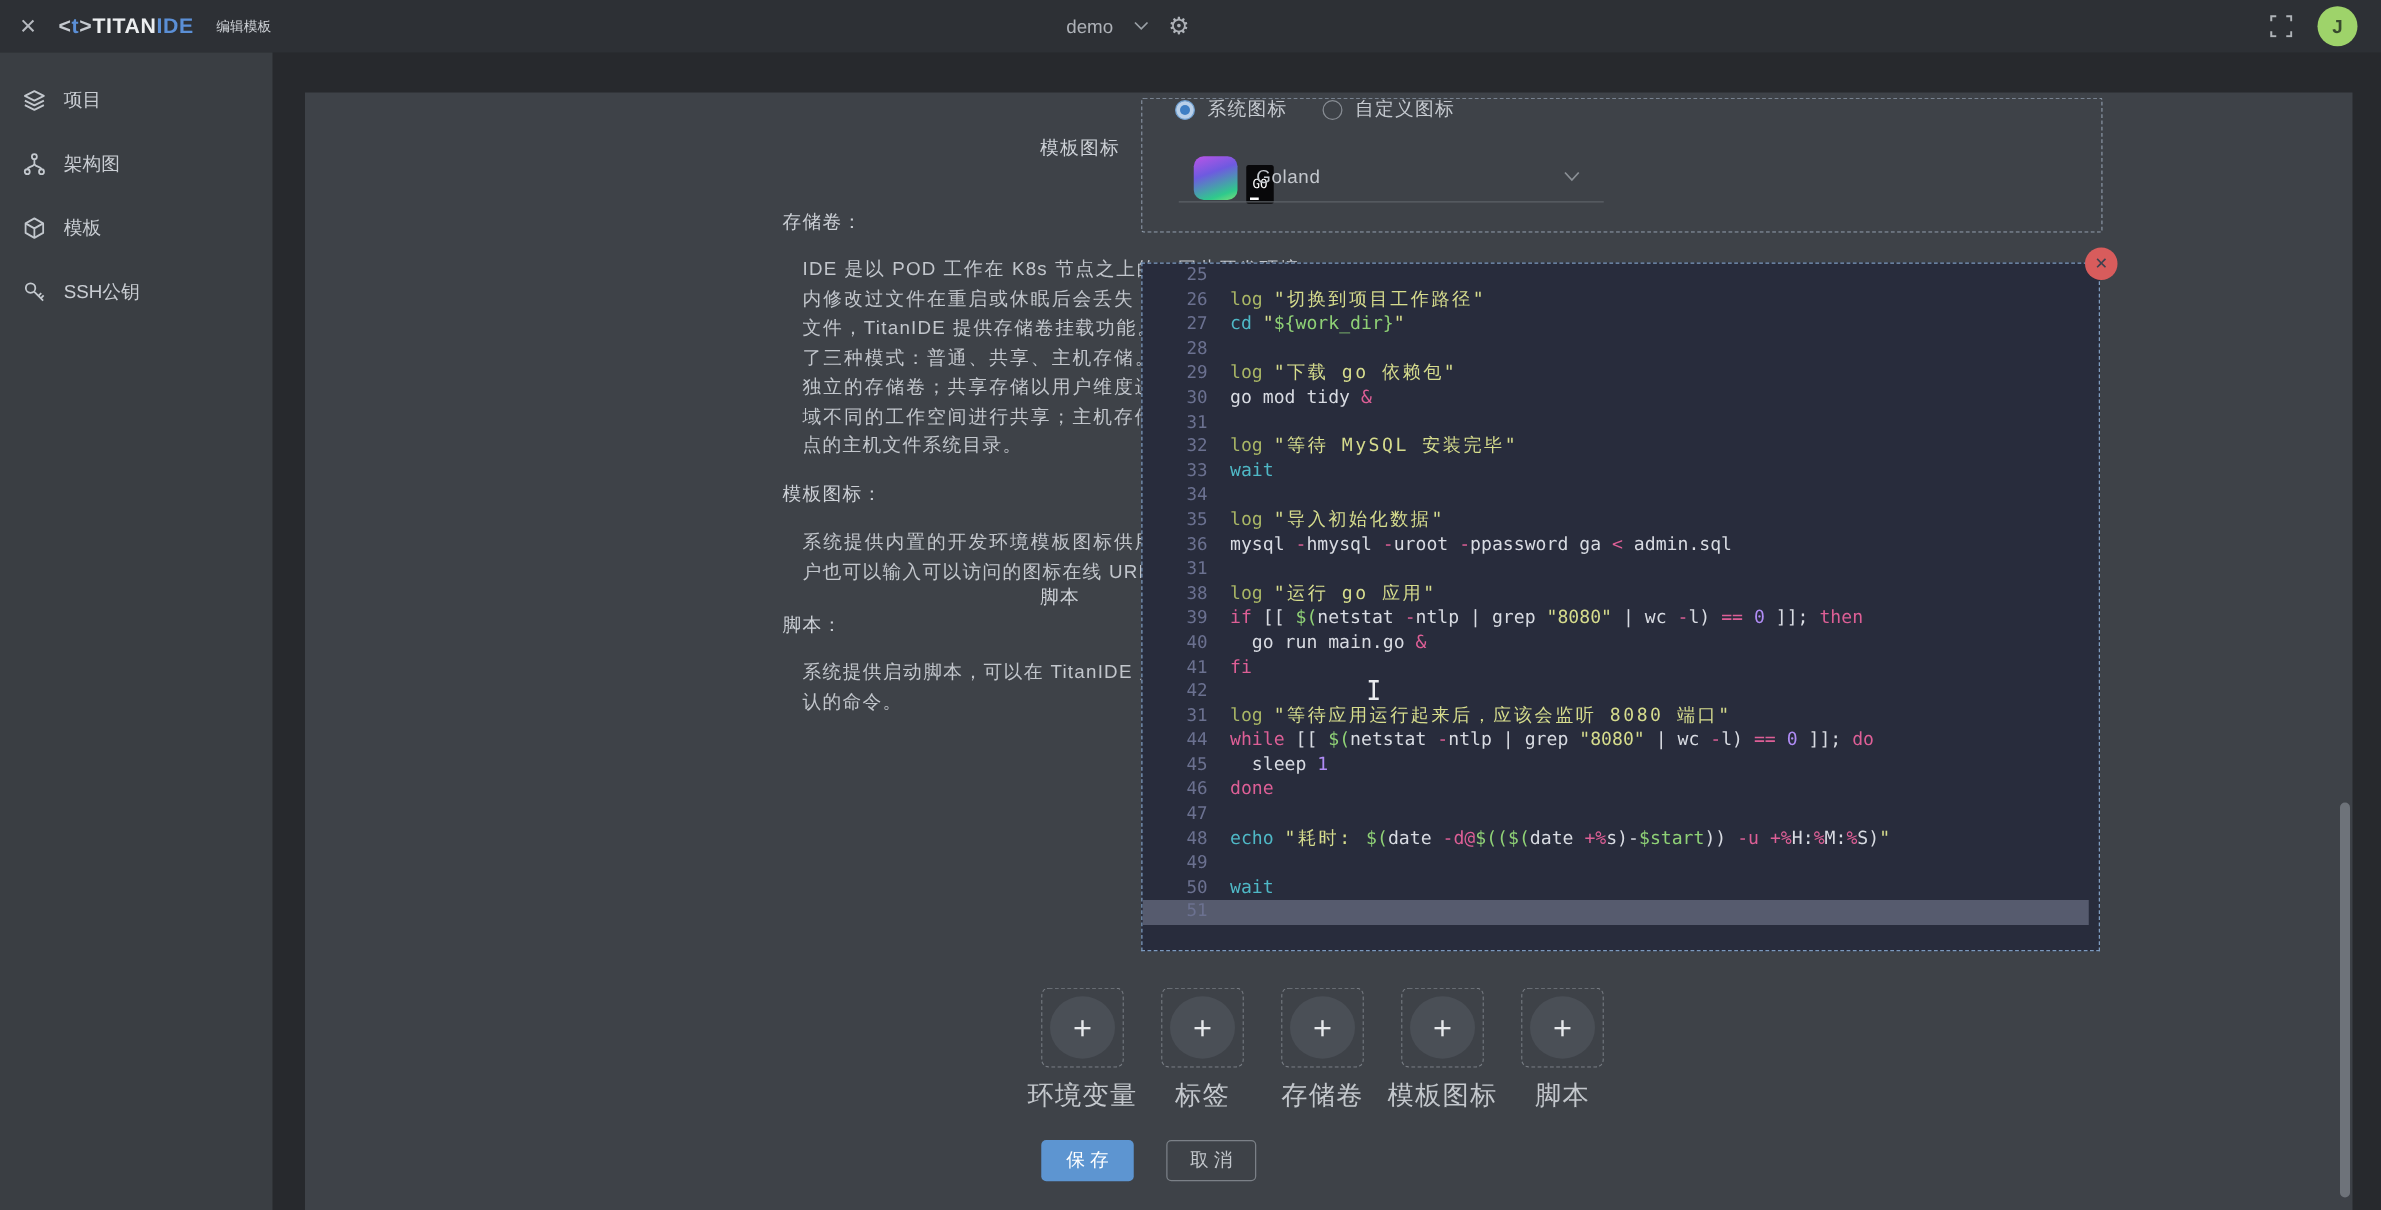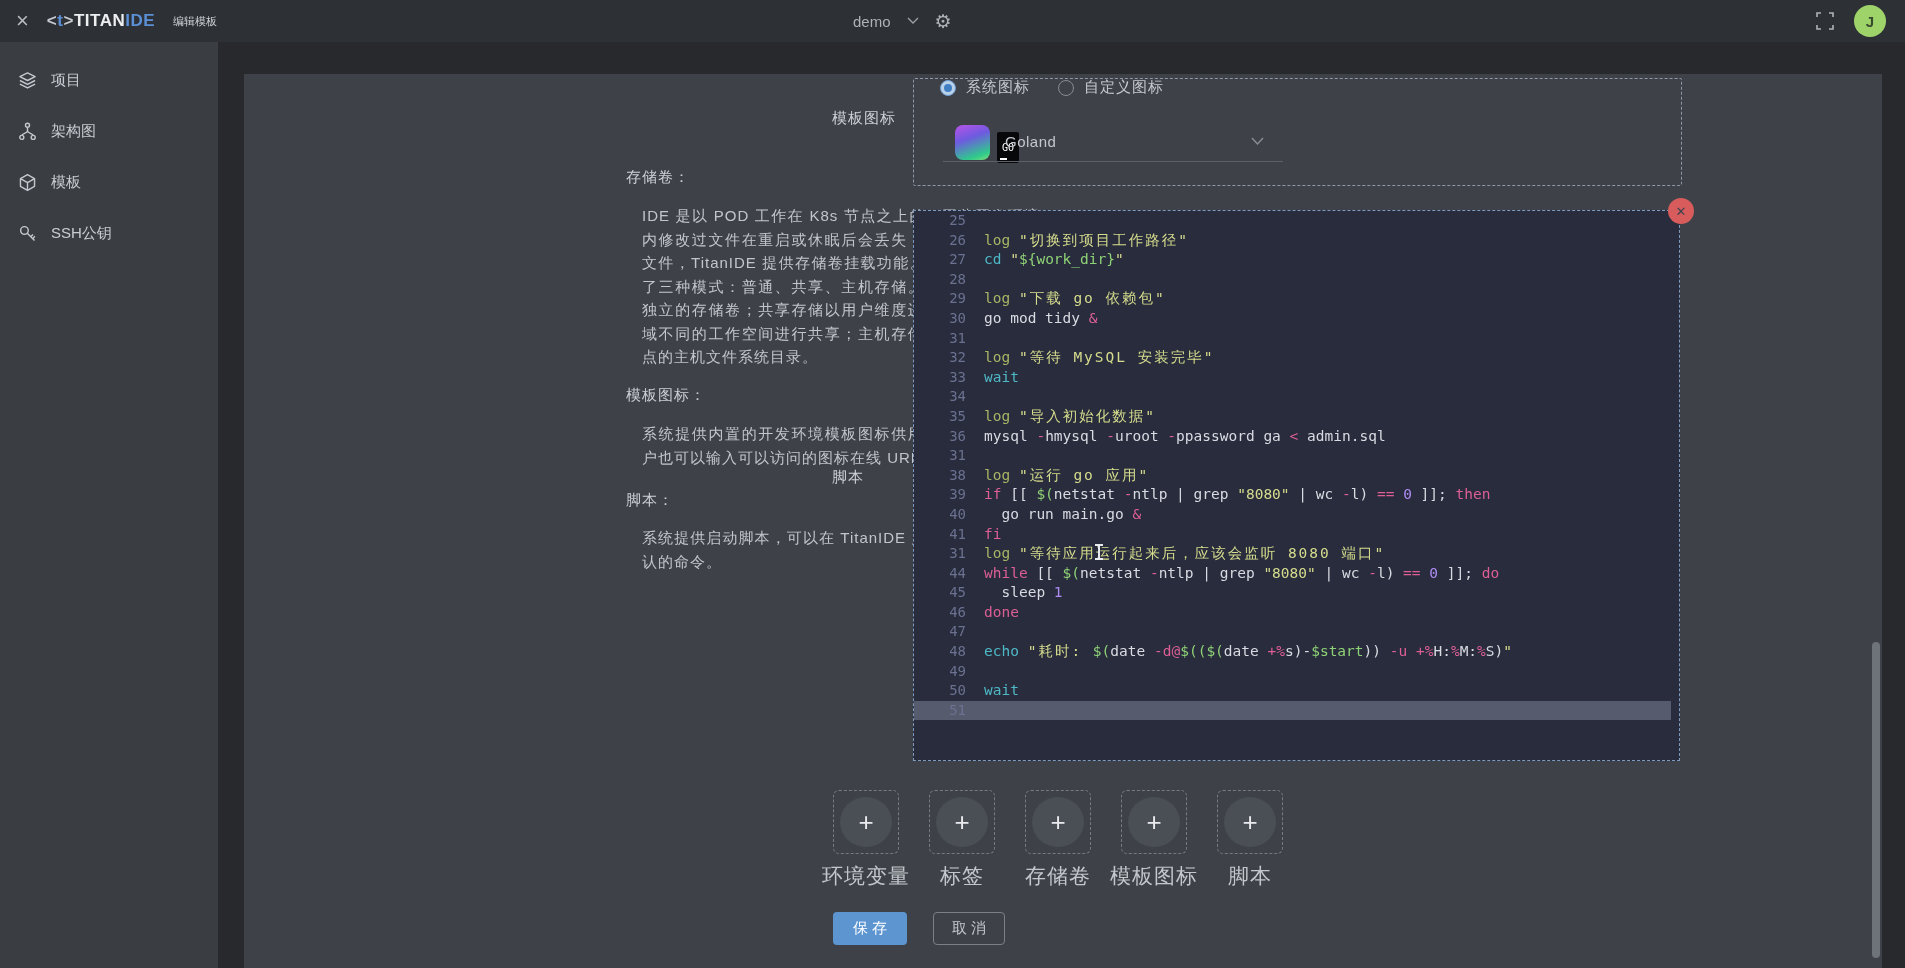--- a/index.html
+++ b/index.html
@@ -236,20 +236,21 @@
         <div class="code-line"><span class="ln">32</span><span class="lc"><span class="tok-f">log </span><span class="tok-s cjk">"等待 MySQL 安装完毕"</span></span></div>
         <div class="code-line"><span class="ln">33</span><span class="lc"><span class="tok-b">wait</span></span></div>
         <div class="code-line"><span class="ln">34</span><span class="lc"></span></div>
         <div class="code-line"><span class="ln">35</span><span class="lc"><span class="tok-f">log </span><span class="tok-s cjk">"导入初始化数据"</span></span></div>
         <div class="code-line"><span class="ln">36</span><span class="lc"><span class="tok-p">mysql </span><span class="tok-k">-</span><span class="tok-p">hmysql </span><span class="tok-k">-</span><span class="tok-p">uroot </span><span class="tok-k">-</span><span class="tok-p">ppassword ga </span><span class="tok-k">&lt;</span><span class="tok-p"> admin.sql</span></span></div>
         <div class="code-line"><span class="ln">31</span><span class="lc"></span></div>
         <div class="code-line"><span class="ln">38</span><span class="lc"><span class="tok-f">log </span><span class="tok-s cjk">"运行 go 应用"</span></span></div>
         <div class="code-line"><span class="ln">39</span><span class="lc"><span class="tok-k">if</span><span class="tok-p"> [[ </span><span class="tok-v">$(</span><span class="tok-p">netstat </span><span class="tok-k">-</span><span class="tok-p">ntlp | grep </span><span class="tok-s">"8080"</span><span class="tok-p"> | wc </span><span class="tok-k">-</span><span class="tok-p">l) </span><span class="tok-k">==</span><span class="tok-p"> </span><span class="tok-n">0</span><span class="tok-p"> ]]; </span><span class="tok-k">then</span></span></div>
         <div class="code-line"><span class="ln">40</span><span class="lc"><span class="tok-p">  go run main.go </span><span class="tok-k">&amp;</span></span></div>
         <div class="code-line"><span class="ln">41</span><span class="lc"><span class="tok-k">fi</span></span></div>
+        <div class="code-line"><span class="ln">42</span><span class="lc"></span></div>
         <div class="code-line"><span class="ln">31</span><span class="lc"><span class="tok-f">log </span><span class="tok-s cjk">"等待应用运行起来后，应该会监听 8080 端口"</span></span></div>
         <div class="code-line"><span class="ln">44</span><span class="lc"><span class="tok-k">while</span><span class="tok-p"> [[ </span><span class="tok-v">$(</span><span class="tok-p">netstat </span><span class="tok-k">-</span><span class="tok-p">ntlp | grep </span><span class="tok-s">"8080"</span><span class="tok-p"> | wc </span><span class="tok-k">-</span><span class="tok-p">l) </span><span class="tok-k">==</span><span class="tok-p"> </span><span class="tok-n">0</span><span class="tok-p"> ]]; </span><span class="tok-k">do</span></span></div>
         <div class="code-line"><span class="ln">45</span><span class="lc"><span class="tok-p">  sleep </span><span class="tok-n">1</span></span></div>
         <div class="code-line"><span class="ln">46</span><span class="lc"><span class="tok-k">done</span></span></div>
         <div class="code-line"><span class="ln">47</span><span class="lc"></span></div>
         <div class="code-line"><span class="ln">48</span><span class="lc"><span class="tok-b">echo </span><span class="tok-s cjk">"耗时: </span><span class="tok-v">$(</span><span class="tok-p">date </span><span class="tok-k">-d@</span><span class="tok-v">$(($(</span><span class="tok-p">date </span><span class="tok-k">+%</span><span class="tok-p">s)-</span><span class="tok-v">$start</span><span class="tok-p">)) </span><span class="tok-k">-u</span><span class="tok-p"> </span><span class="tok-k">+%</span><span class="tok-p">H:</span><span class="tok-k">%</span><span class="tok-p">M:</span><span class="tok-k">%</span><span class="tok-p">S)</span><span class="tok-s">"</span></span></div>
         <div class="code-line"><span class="ln">49</span><span class="lc"></span></div>
         <div class="code-line"><span class="ln">50</span><span class="lc"><span class="tok-b">wait</span></span></div>
         <div class="code-line hl"><span class="ln">51</span><span class="lc"></span></div>
       </div>

